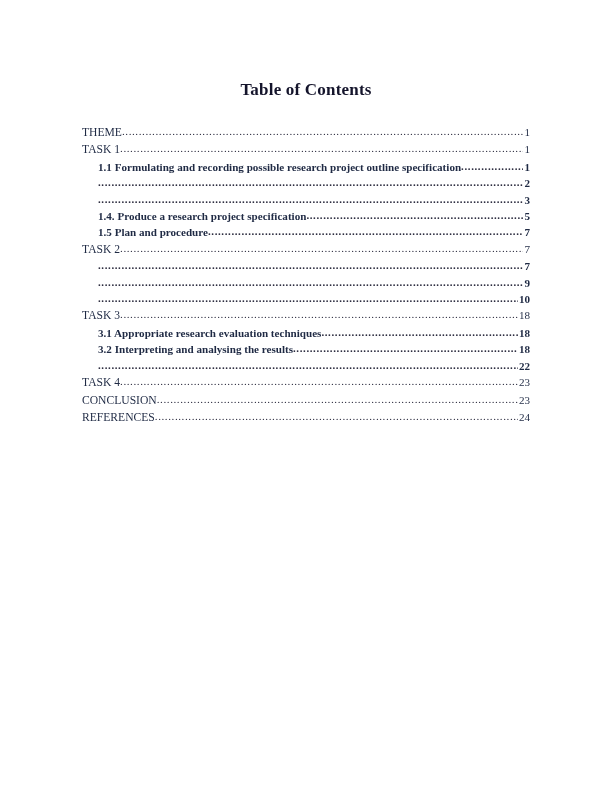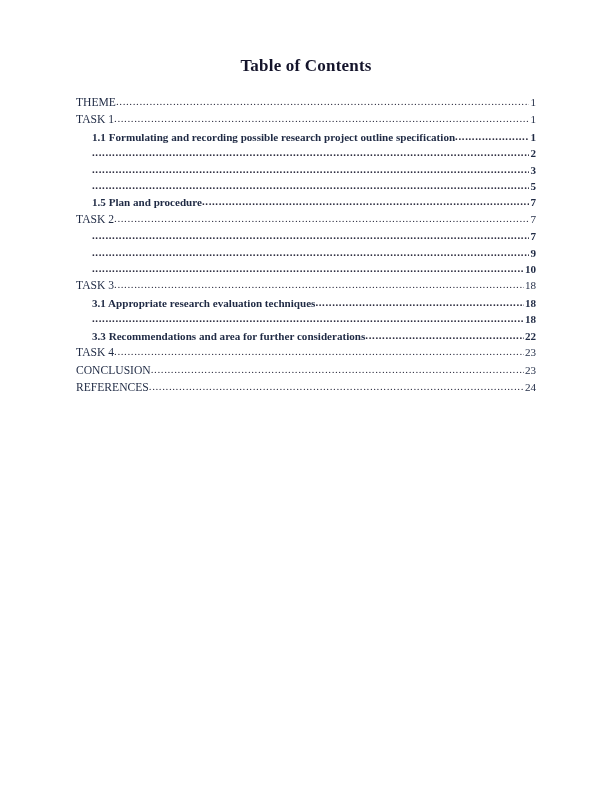--- a/index.html
+++ b/index.html
@@ -21,25 +21,25 @@
     box-sizing: border-box;
     padding: 0;
   }
   .doc-title {
     text-align: center;
     font-family: "Liberation Serif", serif;
     font-size: 17px;
     font-weight: bold;
     color: #14142b;
     margin: 0;
-    padding-top: 56px;
+    padding-top: 80px;
     letter-spacing: 0.2px;
   }
   .toc {
-    margin: 4px;
+    margin: 10px;
     padding: 14px 72px 0 72px;
     list-style: none;
   }
   .toc-entry {
     display: flex;
     align-items: baseline;
     font-size: 11.2px;
     line-height: 16.4px;
     color: #1f2a44;
     white-space: nowrap;
@@ -98,20 +98,21 @@
       </div>
       <div class="toc-entry level-2">
         <span class="leader">...........................................................................................................................................</span>
         <span class="page-num">2</span>
       </div>
       <div class="toc-entry level-2">
         <span class="leader">...........................................................................................................................................</span>
         <span class="page-num">3</span>
       </div>
       <div class="toc-entry level-2">
+        <span class="entry-label">1.4. Produce a research project specification</span>
         <span class="leader">...........................................................................................................................................</span>
         <span class="page-num">5</span>
       </div>
       <div class="toc-entry level-2">
         <span class="entry-label">1.5 Plan and procedure</span>
         <span class="leader">...........................................................................................................................................</span>
         <span class="page-num">7</span>
       </div>
       <div class="toc-entry level-1">
         <span class="entry-label">TASK 2</span>
@@ -134,25 +135,25 @@
         <span class="entry-label">TASK 3</span>
         <span class="leader">...........................................................................................................................................</span>
         <span class="page-num">18</span>
       </div>
       <div class="toc-entry level-2">
         <span class="entry-label">3.1 Appropriate research evaluation techniques</span>
         <span class="leader">...........................................................................................................................................</span>
         <span class="page-num">18</span>
       </div>
       <div class="toc-entry level-2">
+        <span class="entry-label">3.2 Interpreting and analysing the results</span>
         <span class="leader">...........................................................................................................................................</span>
         <span class="page-num">18</span>
       </div>
       <div class="toc-entry level-2">
-        <span class="entry-label">3.3 Recommendations and area for further considerations</span>
         <span class="leader">...........................................................................................................................................</span>
         <span class="page-num">22</span>
       </div>
       <div class="toc-entry level-1">
         <span class="entry-label">TASK 4</span>
         <span class="leader">...........................................................................................................................................</span>
         <span class="page-num">23</span>
       </div>
       <div class="toc-entry level-1">
         <span class="entry-label">CONCLUSION</span>

